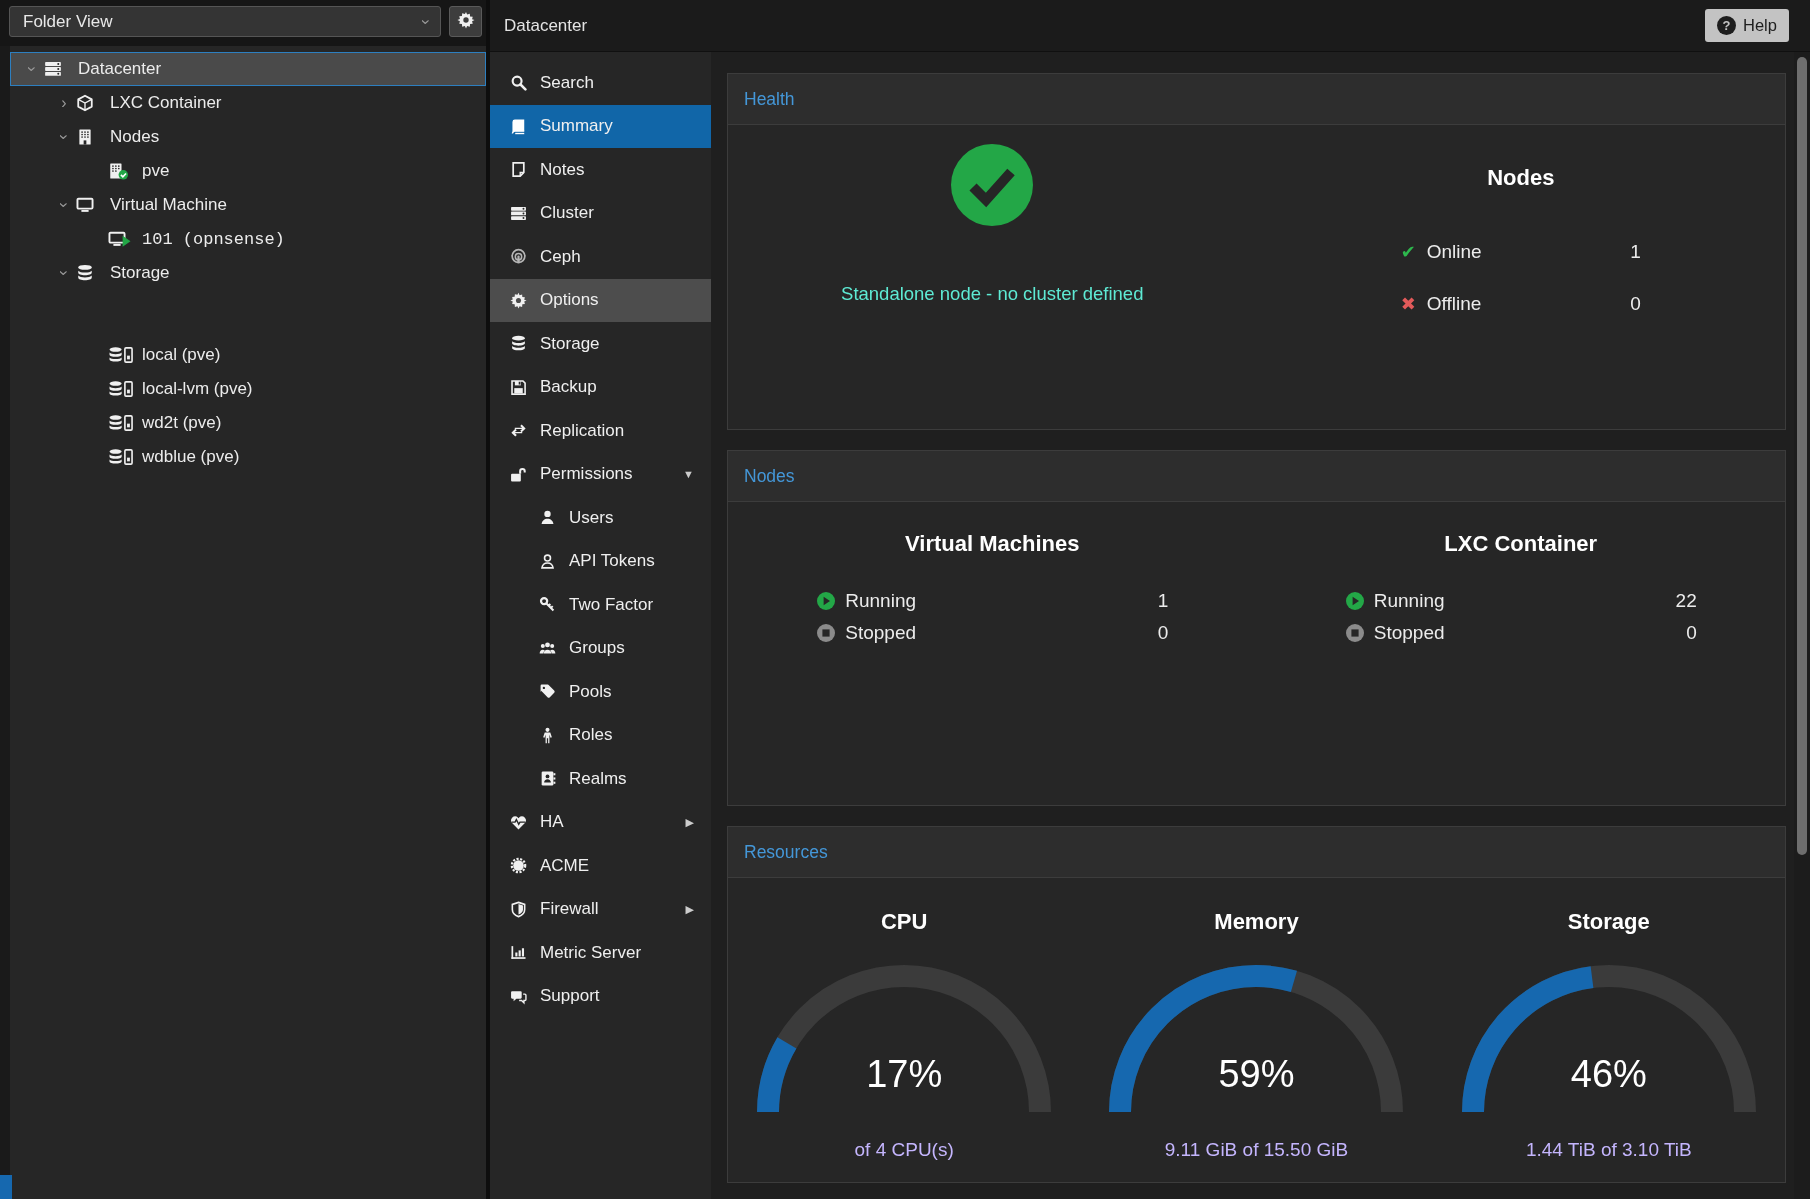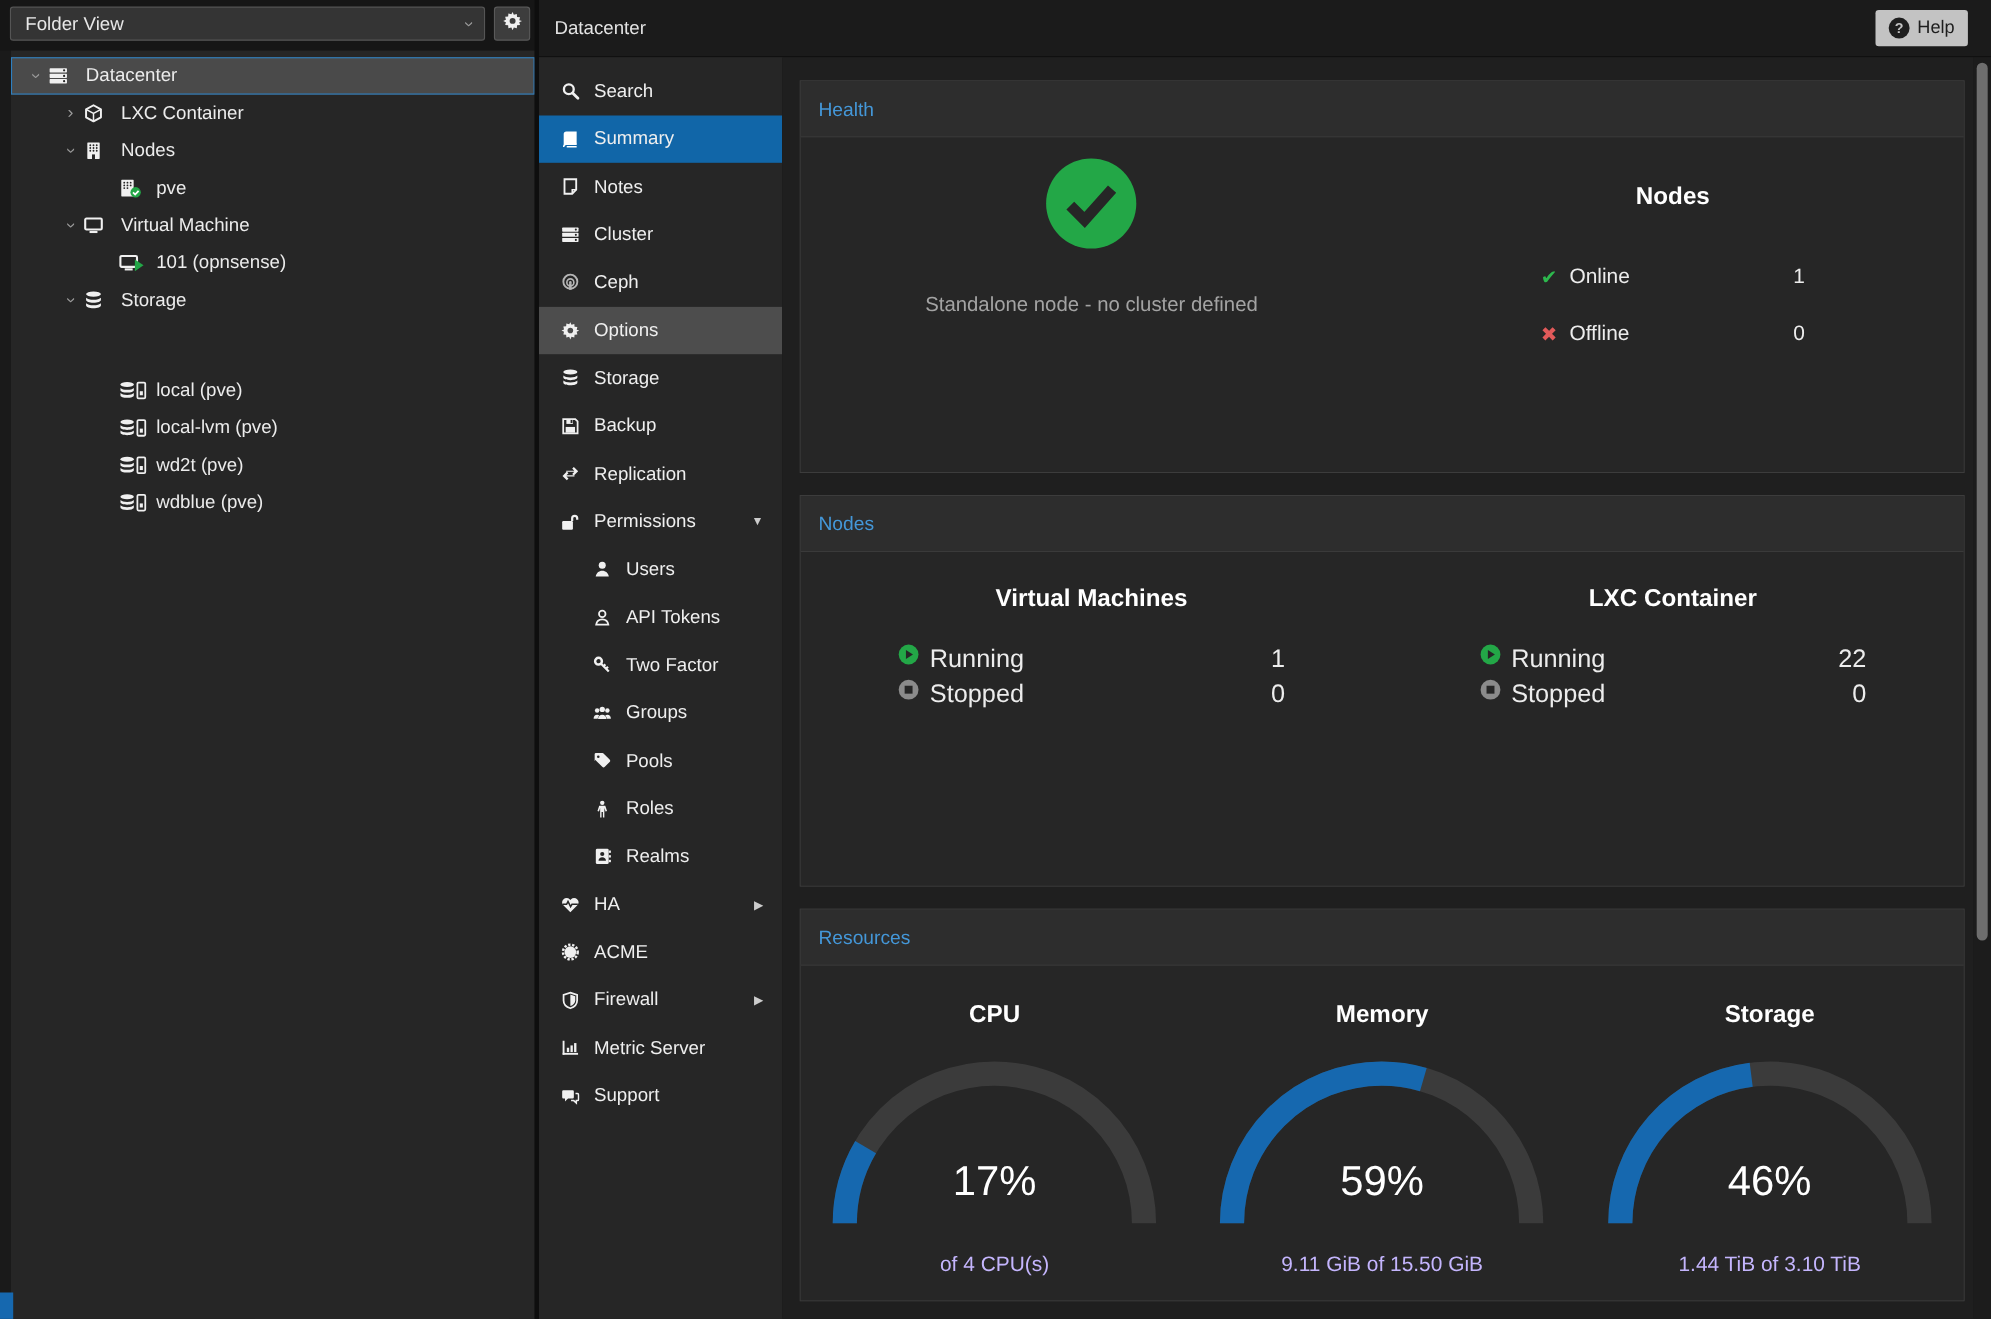--- a/index.html
+++ b/index.html
@@ -58,31 +58,31 @@
   .panel{border:1px solid #3c3c3c;margin-bottom:20px;background:#262626}
   .panel-h{height:51px;background:#2d2d2d;display:flex;align-items:center;padding-left:16px;
            font-size:17.5px;color:#4497d8;border-bottom:1px solid #3c3c3c;box-sizing:border-box}
   .panel-b{background:#262626}
   #health-body{height:304px;display:flex}
   #guests-body{height:303px;display:flex}
   #resources-body{height:304px;display:flex}
   .half{flex:1;text-align:center}
   .sec-title{font-size:22px;font-weight:bold;margin-top:40px;color:#fff}
   #status-circle{margin-top:18px}
-  #status-msg{margin-top:34px;font-size:18.5px;color:#a3a3a3}
+  #status-msg{margin-top:52px;font-size:18.5px;color:#5eead4}
   #nodes-list{width:240px;margin:35px auto 0}
   .stat-row{display:flex;align-items:center;height:52px;font-size:19px}
   .stat-row .sicon{width:26px;font-size:18px;text-align:left}
   .sicon.online{color:#2db84d}
   .sicon.offline{color:#e25a5a}
   .stat-row .sval{margin-left:auto}
   .gcol{flex:1;text-align:center}
   .gcol .sec-title{margin-top:29px}
   .grow-list{width:352px;margin:28px auto 0;text-align:left}
-  .grow{display:flex;height:32px;font-size:23px}
+  .grow{display:flex;align-items:center;height:32px;font-size:19px}
   .grow .gicon{width:20px;height:20px;margin-right:9px;display:inline-flex}
   .grow .gval{margin-left:auto}
   .rcol{flex:1;text-align:center}
   .rcol .sec-title{margin-top:31px}
   .gauge{position:relative;width:300px;height:160px;margin:29px auto 0}
   .pct{position:absolute;top:89px;left:0;right:0;font-size:38px;color:#fff}
   .gsub{margin-top:15px;font-size:19px;color:#c4b5fd}
 
   
   #sb{position:absolute;right:0;top:52px;width:16px;bottom:0;background:#1c1c1c}
@@ -179,21 +179,21 @@
       <div class="tree-row" style="padding-left: 46px;">
         <span class="caret down">›</span>
         <span class="ticon">
           <svg viewBox="0 0 16 16">
             <rect x="1.3" y="2.4" width="13.4" height="8.8" rx="1" fill="none" stroke="#f0f0f0" stroke-width="1.7"></rect>
             <rect x="4.8" y="12.4" width="6.4" height="1.7" fill="#f0f0f0"></rect>
           </svg>
         </span>
         <span class="tlabel">Virtual Machine</span>
       </div>
-      <div class="tree-row" style="padding-left: 78px;">
+      <div class="tree-row" style="padding-left: 78px; font-family: Liberation Mono, monospace;">
         <span class="caret"></span>
         <span class="ticon">
           <svg viewBox="0 0 21 16">
             <rect x="1.3" y="2.4" width="13.4" height="8.8" rx="1" fill="none" stroke="#f0f0f0" stroke-width="1.7"></rect>
             <rect x="4.8" y="12.4" width="6.4" height="1.7" fill="#f0f0f0"></rect>
             <path d="M13 5.2 20 10 13 14.8z" fill="#23a747"></path>
           </svg>
         </span>
         <span class="tlabel">101 (opnsense)</span>
       </div>

